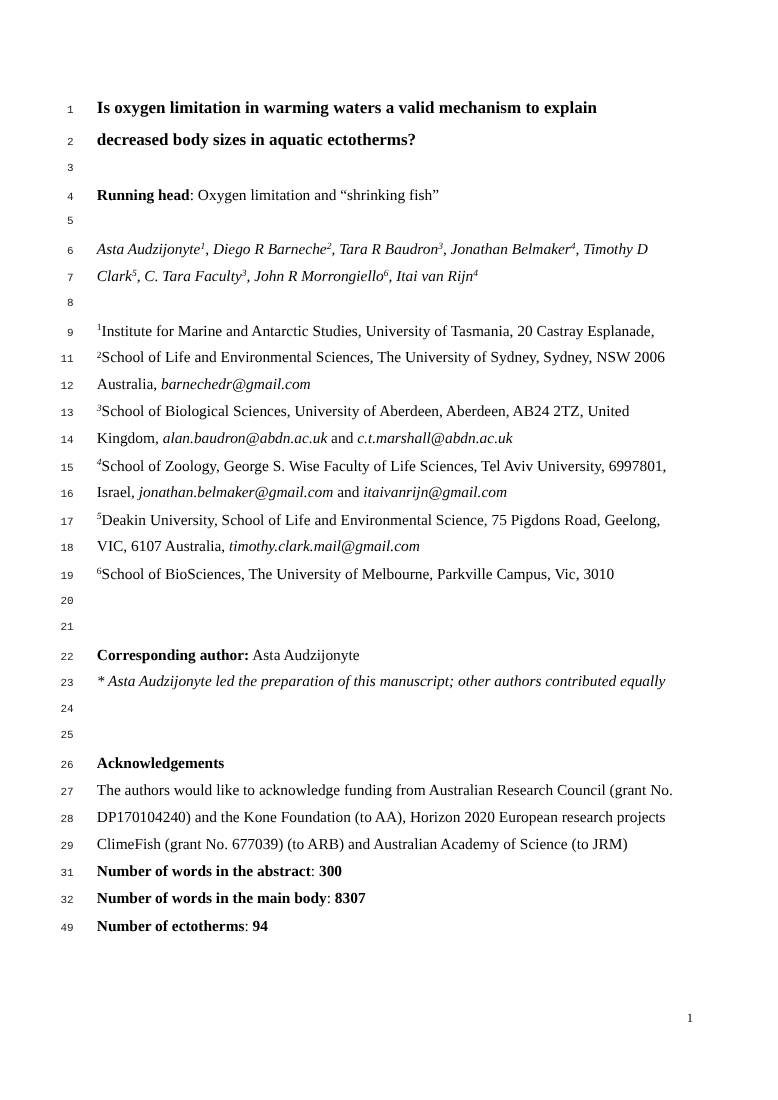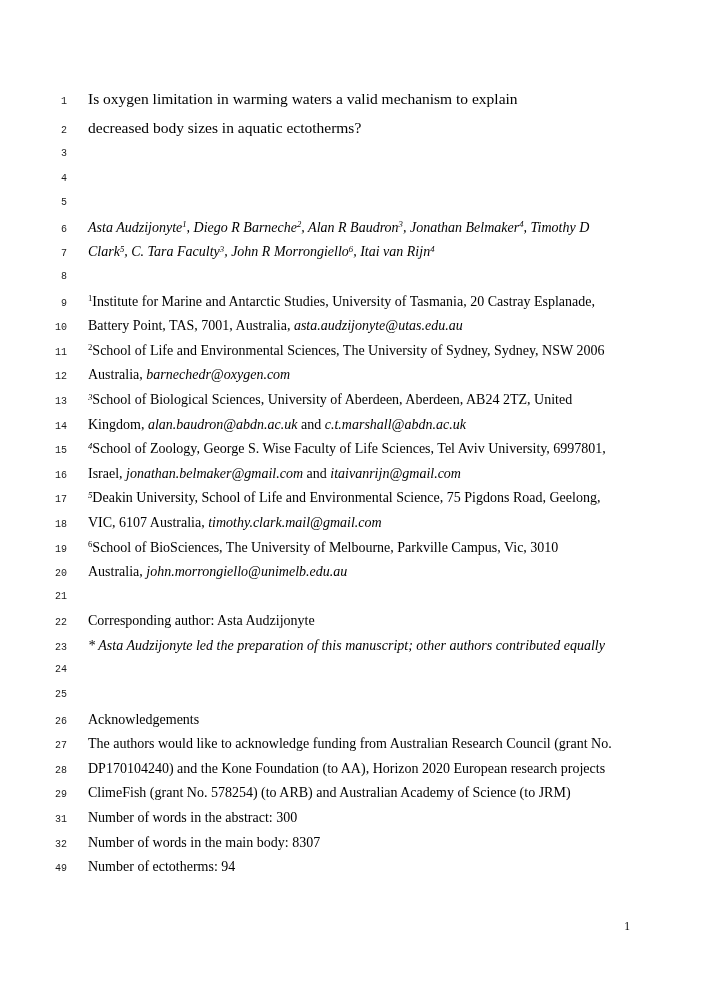--- a/index.html
+++ b/index.html
@@ -39,21 +39,21 @@
     flex: 0 0 67px;
     width: 67px;
     text-align: right;
     font-family: "Liberation Mono", monospace;
     font-size: 10px;
     color: #1c1c1c;
   }
   .txt {
     padding-left: 21px;
   }
-  .b { font-weight: 400; text-align: center; }
+  .b { font-weight: 700; text-align: center; }
   .i { font-style: italic; }
   .sup {
     font-size: 0.62em;
     position: relative;
     top: -0.5em;
   }
   .footer-page-num {
     position: absolute;
     right: 77px;
     bottom: 68px;
@@ -62,44 +62,43 @@
   }
 </style>
 </head>
 <body>
 
 <div class="page">
   <div class="lines">
       <div class="line title"><span class="num">1</span><span class="txt"><span class="b">Is oxygen limitation in warming waters a valid mechanism to explain</span></span></div>
       <div class="line title"><span class="num">2</span><span class="txt"><span class="b">decreased body sizes in aquatic ectotherms?</span></span></div>
       <div class="line"><span class="num">3</span><span class="txt"></span></div>
-      <div class="line"><span class="num">4</span></div>
+      <div class="line"><span class="num">4</span><span class="txt"><span class="b">Running head</span><span>: Oxygen limitation and “shrinking fish”</span></span></div>
       <div class="line"><span class="num">5</span><span class="txt"></span></div>
-      <div class="line"><span class="num">6</span><span class="txt"><span class="i">Asta Audzijonyte</span><span class="i sup">1</span><span class="i">, Diego R Barneche</span><span class="i sup">2</span><span class="i">, Alan R Baudron</span><span class="i sup">3</span><span class="i">, Jonathan Belmaker</span><span class="i sup">4</span><span class="i">, Timothy D</span></span></div>
+      <div class="line"><span class="num">6</span><span class="txt"><span class="i">Asta Audzijonyte</span><span class="i sup">1</span><span class="i">, Diego R Barneche</span><span class="i sup">2</span><span class="i">, Tara R Baudron</span><span class="i sup">3</span><span class="i">, Jonathan Belmaker</span><span class="i sup">4</span><span class="i">, Timothy D</span></span></div>
       <div class="line"><span class="num">7</span><span class="txt"><span class="i">Clark</span><span class="i sup">5</span><span class="i">, C. Tara Faculty</span><span class="i sup">3</span><span class="i">, John R Morrongiello</span><span class="i sup">6</span><span class="i">, Itai van Rijn</span><span class="i sup">4</span></span></div>
       <div class="line"><span class="num">8</span><span class="txt"></span></div>
       <div class="line"><span class="num">9</span><span class="txt"><span class="sup">1</span><span>Institute for Marine and Antarctic Studies, University of Tasmania, 20 Castray Esplanade,</span></span></div>
-      <div class="line"><span class="num">10</span><span class="txt"><span>Battery Point, TAS, 7001, Australia, </span><span class="i">asta.audzijonyte@utas.edu.au</span></span></div>
       <div class="line"><span class="num">11</span><span class="txt"><span class="sup">2</span><span>School of Life and Environmental Sciences, The University of Sydney, Sydney, NSW 2006</span></span></div>
-      <div class="line"><span class="num">12</span><span class="txt"><span>Australia, </span><span class="i">barnechedr@oxygen.com</span></span></div>
+      <div class="line"><span class="num">12</span><span class="txt"><span>Australia, </span><span class="i">barnechedr@gmail.com</span></span></div>
       <div class="line"><span class="num">13</span><span class="txt"><span class="i sup">3</span><span>School of Biological Sciences, University of Aberdeen, Aberdeen, AB24 2TZ, United</span></span></div>
       <div class="line"><span class="num">14</span><span class="txt"><span>Kingdom, </span><span class="i">alan.baudron@abdn.ac.uk</span><span> and </span><span class="i">c.t.marshall@abdn.ac.uk</span></span></div>
       <div class="line"><span class="num">15</span><span class="txt"><span class="i sup">4</span><span>School of Zoology, George S. Wise Faculty of Life Sciences, Tel Aviv University, 6997801,</span></span></div>
       <div class="line"><span class="num">16</span><span class="txt"><span>Israel, </span><span class="i">jonathan.belmaker@gmail.com</span><span> and </span><span class="i">itaivanrijn@gmail.com</span></span></div>
       <div class="line"><span class="num">17</span><span class="txt"><span class="i sup">5</span><span>Deakin University, School of Life and Environmental Science, 75 Pigdons Road, Geelong,</span></span></div>
       <div class="line"><span class="num">18</span><span class="txt"><span>VIC, 6107 Australia, </span><span class="i">timothy.clark.mail@gmail.com</span></span></div>
       <div class="line"><span class="num">19</span><span class="txt"><span class="sup">6</span><span>School of BioSciences, The University of Melbourne, Parkville Campus, Vic, 3010</span></span></div>
-      <div class="line"><span class="num">20</span><span class="txt"><span>Australia, </span><span class="i">john.morrongiello@unimelb.edu.au</span></span></div>
+      <div class="line"><span class="num">20</span></div>
       <div class="line"><span class="num">21</span><span class="txt"></span></div>
       <div class="line"><span class="num">22</span><span class="txt"><span class="b">Corresponding author:</span><span> Asta Audzijonyte</span></span></div>
       <div class="line"><span class="num">23</span><span class="txt"><span class="i">* Asta Audzijonyte led the preparation of this manuscript; other authors contributed equally</span></span></div>
       <div class="line"><span class="num">24</span></div>
       <div class="line"><span class="num">25</span><span class="txt"></span></div>
       <div class="line"><span class="num">26</span><span class="txt"><span class="b">Acknowledgements</span></span></div>
       <div class="line"><span class="num">27</span><span class="txt"><span>The authors would like to acknowledge funding from Australian Research Council (grant No.</span></span></div>
       <div class="line"><span class="num">28</span><span class="txt"><span>DP170104240) and the Kone Foundation (to AA), Horizon 2020 European research projects</span></span></div>
-      <div class="line"><span class="num">29</span><span class="txt"><span>ClimeFish (grant No. 578254) (to ARB) and Australian Academy of Science (to JRM)</span></span></div>
+      <div class="line"><span class="num">29</span><span class="txt"><span>ClimeFish (grant No. 677039) (to ARB) and Australian Academy of Science (to JRM)</span></span></div>
       <div class="line"><span class="num">31</span><span class="txt"><span class="b">Number of words in the abstract</span><span>: </span><span class="b">300</span></span></div>
       <div class="line"><span class="num">32</span><span class="txt"><span class="b">Number of words in the main body</span><span>: </span><span class="b">8307</span></span></div>
       <div class="line"><span class="num">49</span><span class="txt"><span class="b">Number of ectotherms</span><span>: </span><span class="b">94</span></span></div>
     </div>
   <div class="footer-page-num">1</div>
 </div>
 
 </body></html>

